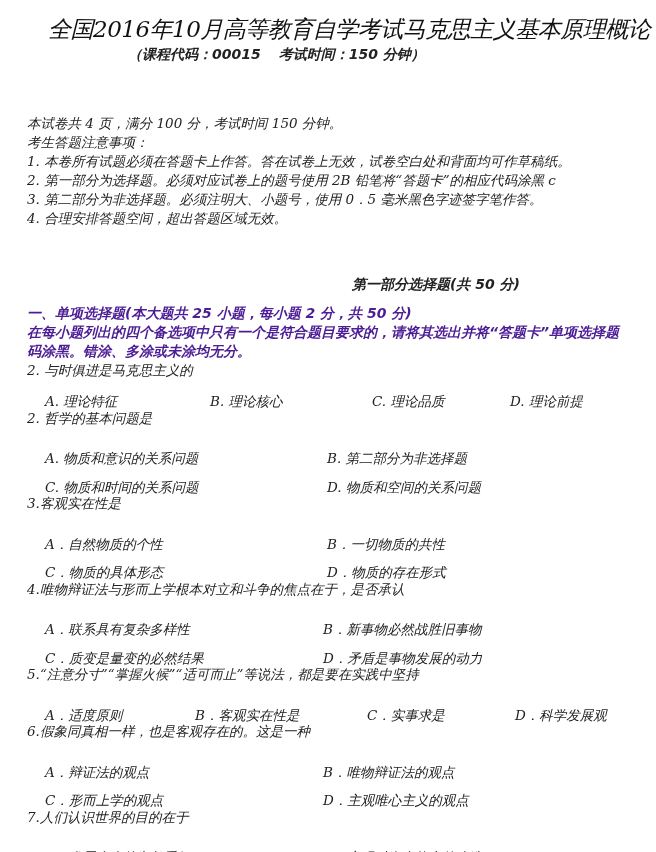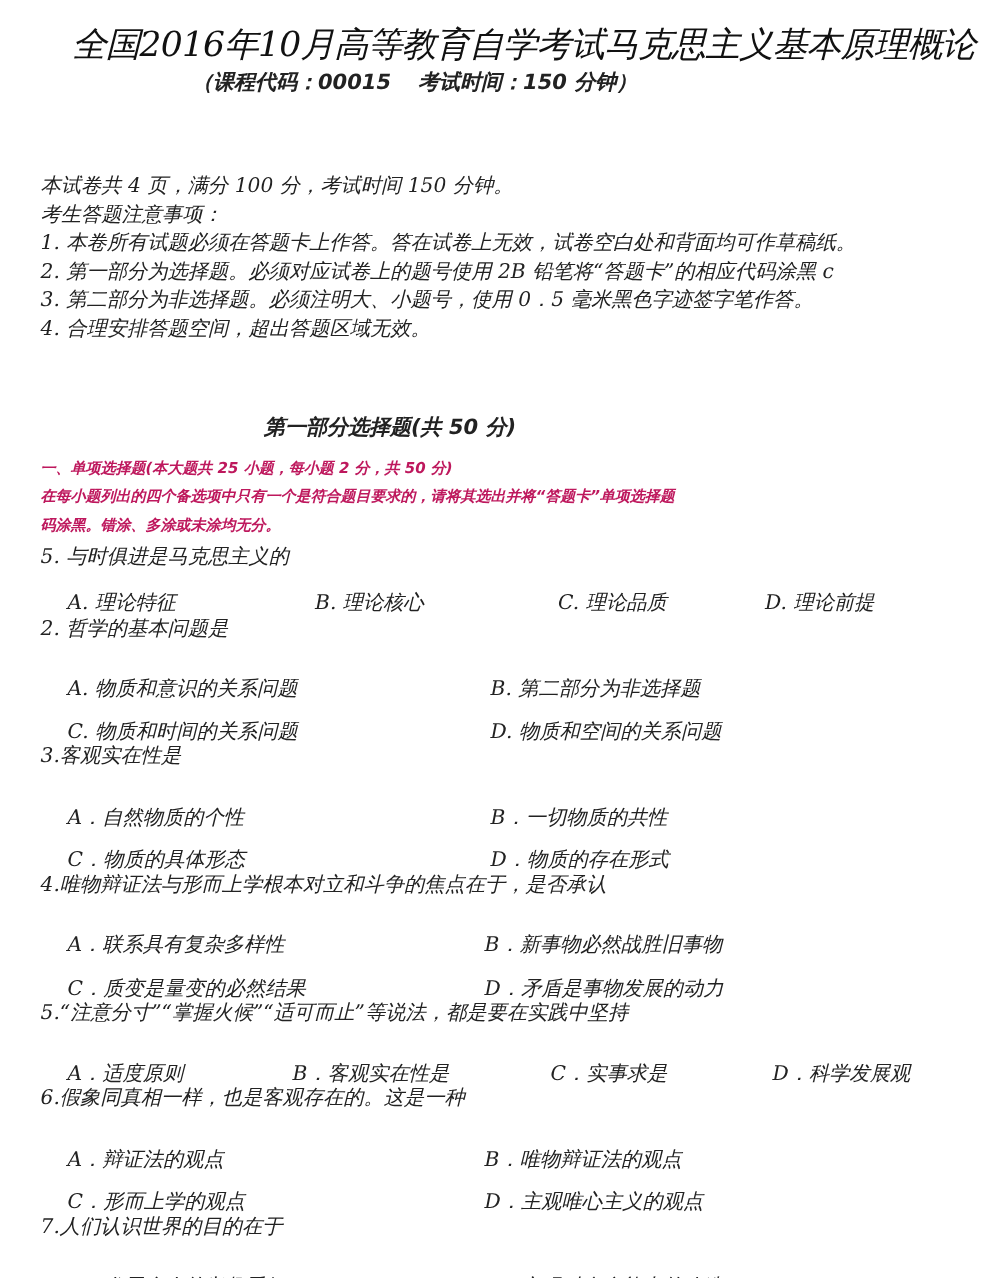--- a/index.html
+++ b/index.html
@@ -3,22 +3,22 @@
 <meta charset="utf-8">
 <style>
   html, body { margin: 0; padding: 0; background: #ffffff; }
   body { width: 656px; height: 852px; overflow: hidden; position: relative; color: #1a1a1a;
          font-family: "DejaVu Serif", "Liberation Serif", serif; }
   .abs { position: absolute; white-space: nowrap; font-style: italic; }
   .title { left: 48px; top: 14px; font-size: 23px; letter-spacing: -0.5px; color: #111; }
   .subtitle { left: 128px; top: 46px; font-size: 14px; font-weight: bold; font-family: "DejaVu Sans", "Liberation Sans", sans-serif; color: #222; }
   .subtitle .gap { display: inline-block; width: 18px; }
   .intro { left: 27px; font-size: 13.5px; color: #222; }
-  .part-head { left: 0; width: 520px; text-align: center; top: 276px; font-size: 14px; font-weight: bold; font-family: "DejaVu Sans", "Liberation Sans", sans-serif; color: #222; }
-  .sec { left: 27px; font-size: 10px; font-weight: bold; font-family: "DejaVu Sans", "Liberation Sans", sans-serif; color: #be185d; }
+  .part-head { left: 0; width: 520px; text-align: right; top: 276px; font-size: 14px; font-weight: bold; font-family: "DejaVu Sans", "Liberation Sans", sans-serif; color: #222; }
+  .sec { left: 27px; font-size: 14px; font-weight: bold; font-family: "DejaVu Sans", "Liberation Sans", sans-serif; color: #4c1d95; }
   .q { left: 27px; font-size: 13.5px; color: #222; }
   .opt { font-size: 13.5px; color: #222; margin-top: 12px; }
 </style>
 </head>
 <body>
 
 <div class="abs title">全国2016年10月高等教育自学考试马克思主义基本原理概论</div>
 <div class="abs subtitle">
   <span>（课程代码：00015</span><span class="gap"></span><span>考试时间：150 分钟）</span>
 </div>
@@ -28,21 +28,21 @@
 <div class="abs intro" style="top:153px">1. 本卷所有试题必须在答题卡上作答。答在试卷上无效，试卷空白处和背面均可作草稿纸。</div>
 <div class="abs intro" style="top:172px">2. 第一部分为选择题。必须对应试卷上的题号使用 2B 铅笔将“答题卡”的相应代码涂黑 c</div>
 <div class="abs intro" style="top:191px">3. 第二部分为非选择题。必须注明大、小题号，使用 0．5 毫米黑色字迹签字笔作答。</div>
 <div class="abs intro" style="top:210px">4. 合理安排答题空间，超出答题区域无效。</div>
 
 <div class="abs part-head">第一部分选择题(共 50 分)</div>
 <div class="abs sec" style="top:305px">一、单项选择题(本大题共 25 小题，每小题 2 分，共 50 分)</div>
 <div class="abs sec" style="top:324px">在每小题列出的四个备选项中只有一个是符合题目要求的，请将其选出并将“答题卡”单项选择题</div>
 <div class="abs sec" style="top:343px">码涂黑。错涂、多涂或未涂均无分。</div>
 
-<div class="abs q" style="top:362px">5. 与时俱进是马克思主义的</div>
+<div class="abs q" style="top:362px">2. 与时俱进是马克思主义的</div>
 <div class="abs opt" style="left:45px;top:381px">A. 理论特征</div>
 <div class="abs opt" style="left:210px;top:381px">B. 理论核心</div>
 <div class="abs opt" style="left:372px;top:381px">C. 理论品质</div>
 <div class="abs opt" style="left:510px;top:381px">D. 理论前提</div>
 
 <div class="abs q" style="top:410px">2. 哲学的基本问题是</div>
 <div class="abs opt" style="left:45px;top:438px">A. 物质和意识的关系问题</div>
 <div class="abs opt" style="left:327px;top:438px">B. 第二部分为非选择题</div>
 <div class="abs opt" style="left:45px;top:467px">C. 物质和时间的关系问题</div>
 <div class="abs opt" style="left:327px;top:467px">D. 物质和空间的关系问题</div>

